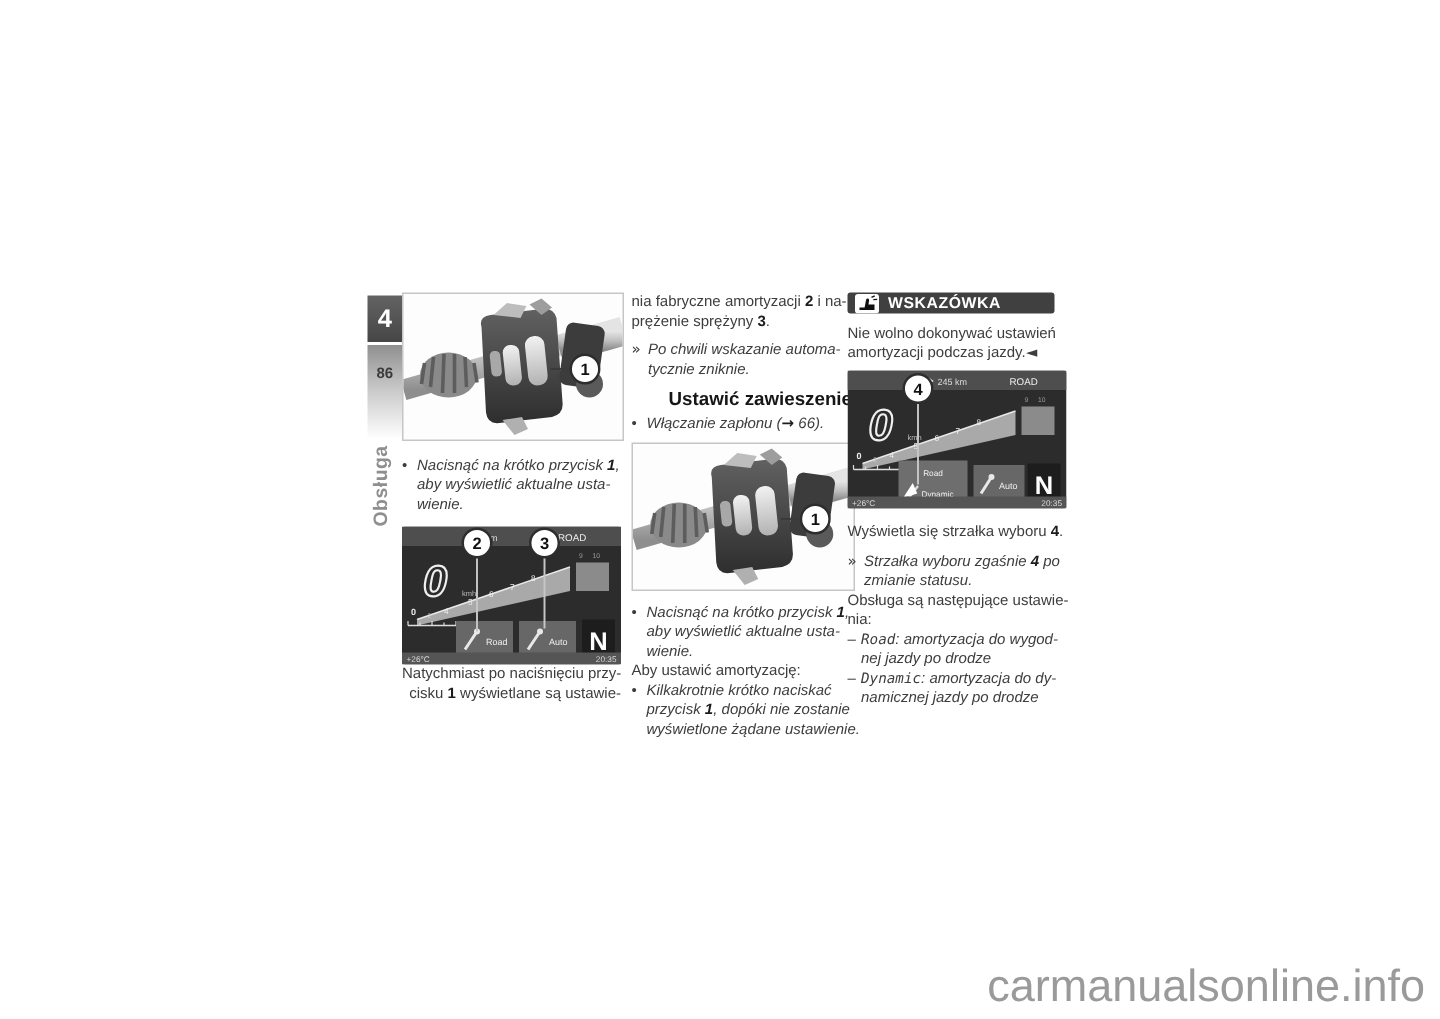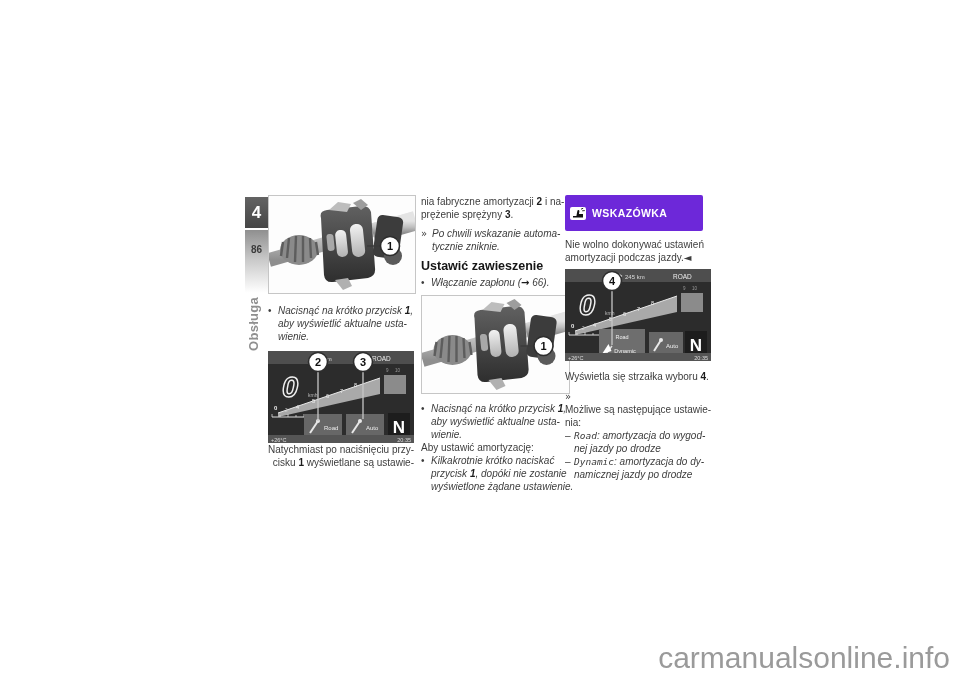--- a/index.html
+++ b/index.html
@@ -37,31 +37,31 @@
   .ln{display:block;white-space:nowrap;}
   p.para{margin:0;}
   .li{display:flex;margin:0;}
   .li .marker{flex:0 0 10px;}
   .li .nmark{flex:0 0 11px;}
   .li .dmark{flex:0 0 9px;}
   .lines{display:block;min-width:0;font-style:italic;}
   .b{font-weight:bold;color:#1c1c1c;}
   .mono{font-family:"DejaVu Sans Mono", monospace;font-size:9.5px;}
   .sym{font-family:"DejaVu Sans", sans-serif;}
-  .h2{font-size:12.5px;line-height:15px;font-weight:bold;color:#161616;margin:6px 0 2px 0;}
+  .h2{font-size:12.5px;line-height:15px;font-weight:bold;color:#161616;margin:6px 0 2px 0;text-align:right;}
 
   .fig{margin:0;display:block;}
   .fig svg{display:block;}
   .photo-fig svg{border:1px solid #c6c6c6;background:#fdfdfd;}
   .mb10{margin-bottom:10px;} .mb8{margin-bottom:8px;} .mb7{margin-bottom:7px;} .mb9{margin-bottom:9px;}
   .mt5{margin-top:5px;} .mt6{margin-top:6px;} .mt7{margin-top:7px;} .mt8{margin-top:8px;} .mt11{margin-top:11px;text-align:right;}
 
   
   .notebox{
-    width:138px;height:36px;box-sizing:border-box;background:#6d28d9;border-radius:2px;
+    width:138px;height:14px;box-sizing:border-box;background:#404040;border-radius:2px;
     display:flex;align-items:center;gap:6px;padding:0 5px;
   }
   .notebox .nb-label{color:#ffffff;font-weight:bold;font-size:10.5px;letter-spacing:.4px;}
 
   .watermark{
     position:absolute;right:10px;bottom:4px;
     font-size:30px;color:#9a9a9a;letter-spacing:0;text-align:center;
   }
 
   svg text{font-family:"Liberation Sans", sans-serif;}
@@ -330,24 +330,28 @@
         </g>
       </svg>
     </figure>
 
     <p class="para">
       <span class="ln"><span>Wyświetla się strzałka wyboru </span><span class="b">4</span><span>.</span></span>
     </p>
 
     <div class="li mt7">
       <span class="nmark sym">»</span>
-    </div>
-
-    <p class="para">
-      <span class="ln">Możliwe są następujące ustawie-</span>
+      <span class="lines">
+        <span class="ln"><span>Strzałka wyboru zgaśnie </span><span class="b">4</span><span> po</span></span>
+        <span class="ln">zmianie statusu.</span>
+      </span>
+    </div>
+
+    <p class="para">
+      <span class="ln">Obsługa są następujące ustawie-</span>
       <span class="ln">nia:</span>
     </p>
 
     <div class="li">
       <span class="dmark">–</span>
       <span class="lines">
         <span class="ln"><span class="mono">Road</span><span>: amortyzacja do wygod-</span></span>
         <span class="ln">nej jazdy po drodze</span>
       </span>
     </div>

